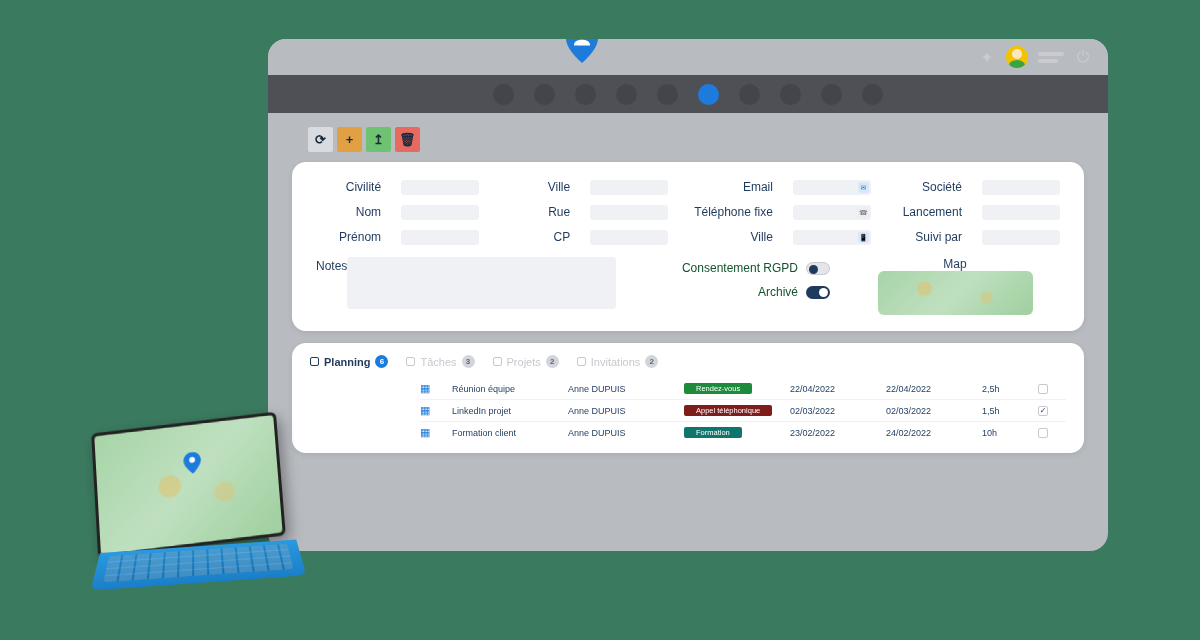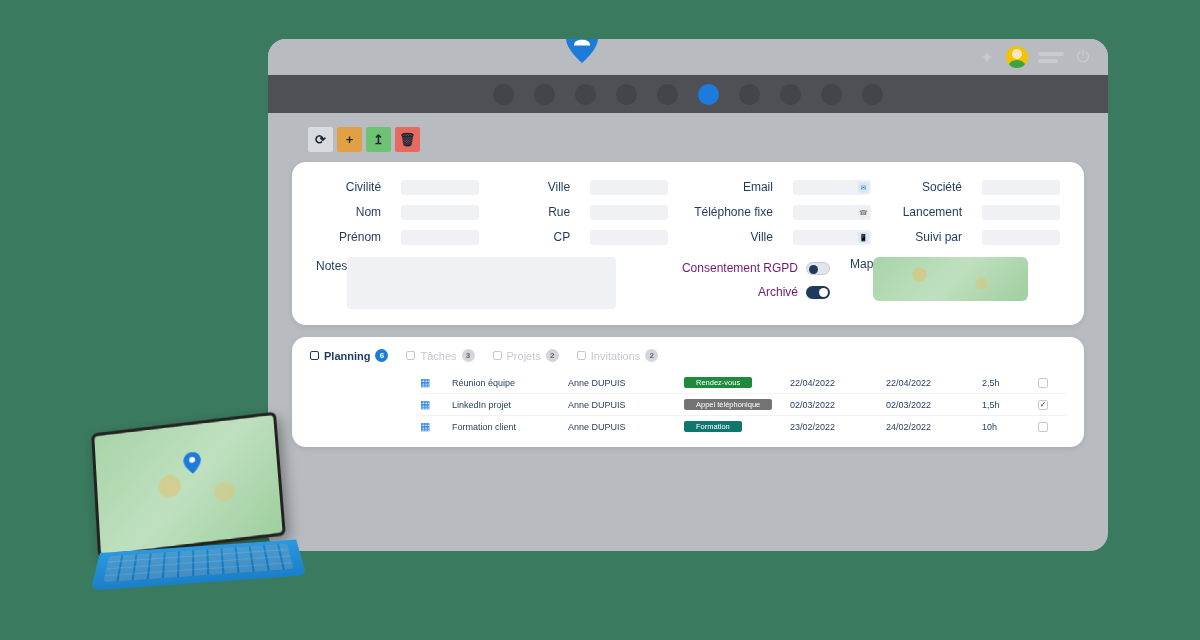--- a/index.html
+++ b/index.html
@@ -104,29 +104,29 @@
     grid-template-columns: 300px 1fr 210px;
     column-gap: 20px;
     align-items: start;
   }
   .notes-wrap { display:flex; gap:0; }
   .notes-wrap label { font-size:12px; color:#1f3a5d; padding-top:2px; }
   .notes-box { flex:1; height:52px; background:#f0f1f4; border-radius:4px; }
 
   .toggles { display:flex; flex-direction:column; gap:10px; align-items:flex-end; padding-top:4px; }
   .toggle-row { display:flex; align-items:center; gap:8px; }
-  .toggle-row label { font-size:12px; color:#701a75; }
+  .toggle-row label { font-size:12px; color:#14532d; }
   .switch { width:24px; height:13px; border-radius:8px; position:relative; }
   .switch::after { content:""; position:absolute; width:9px; height:9px; border-radius:50%; background:#fff; top:2px; }
   .switch.off { background:#e3e5ea; border:1px solid #c6c9d0; }
   .switch.off::after { left:2px; background:#1f3a5d; }
   .switch.on { background:#1f3a5d; }
   .switch.on::after { right:2px; background:#fff; }
 
-  .map-wrap { display:flex; flex-direction:row; align-items:flex-start; }
+  .map-wrap { display:flex; flex-direction:column; align-items:center; }
   .map-wrap label { font-size:12px; color:#1f3a5d; }
   .map-thumb {
     width: 155px; height: 44px; border-radius:6px;
     background:
       radial-gradient(circle at 30% 40%, rgba(230,190,100,.5) 0 6%, transparent 7%),
       radial-gradient(circle at 70% 60%, rgba(230,190,100,.4) 0 5%, transparent 6%),
       linear-gradient(135deg,#a8d4a8,#bfe0bf,#9fcf9f);
   }
 
   .table-card {
@@ -145,21 +145,21 @@
     font-size:8px; font-weight:600; display:inline-flex; align-items:center; justify-content:center; padding:0 4px;
   }
   .badge.gray { background:#d2d5db; color:#666; }
 
   .tbl { margin-top:10px; width:100%; font-size:9px; color:#1f3a5d; }
   .row { display:grid; grid-template-columns: 26px 110px 110px 100px 90px 90px 50px 24px; align-items:center; padding:4px 0; border-top:1px solid #f0f1f4; gap:6px; margin-left:110px; }
   .row:first-child { border-top:none; }
   .cal-icon { color:#1d7bdc; font-size:11px; }
   .tag { padding:1px 12px; border-radius:2px; font-size:7.5px; color:#fff; width:fit-content; }
   .tag.green { background:#1e8a3c; }
-  .tag.orange { background:#737373; }
+  .tag.orange { background:#7f1d1d; }
   .tag.gray { background:#0f766e; }
   .chk { width:10px; height:10px; border:1px solid #c6c9d0; border-radius:2px; display:inline-flex; align-items:center; justify-content:center; font-size:8px; color:#1f3a5d; }
 
   
   .tablet {
     position:absolute; left:96px; top:430px;
     width:210px; height:170px;
     transform: perspective(800px) rotateX(6deg) rotateZ(-4deg);
   }
   .tablet-screen {

